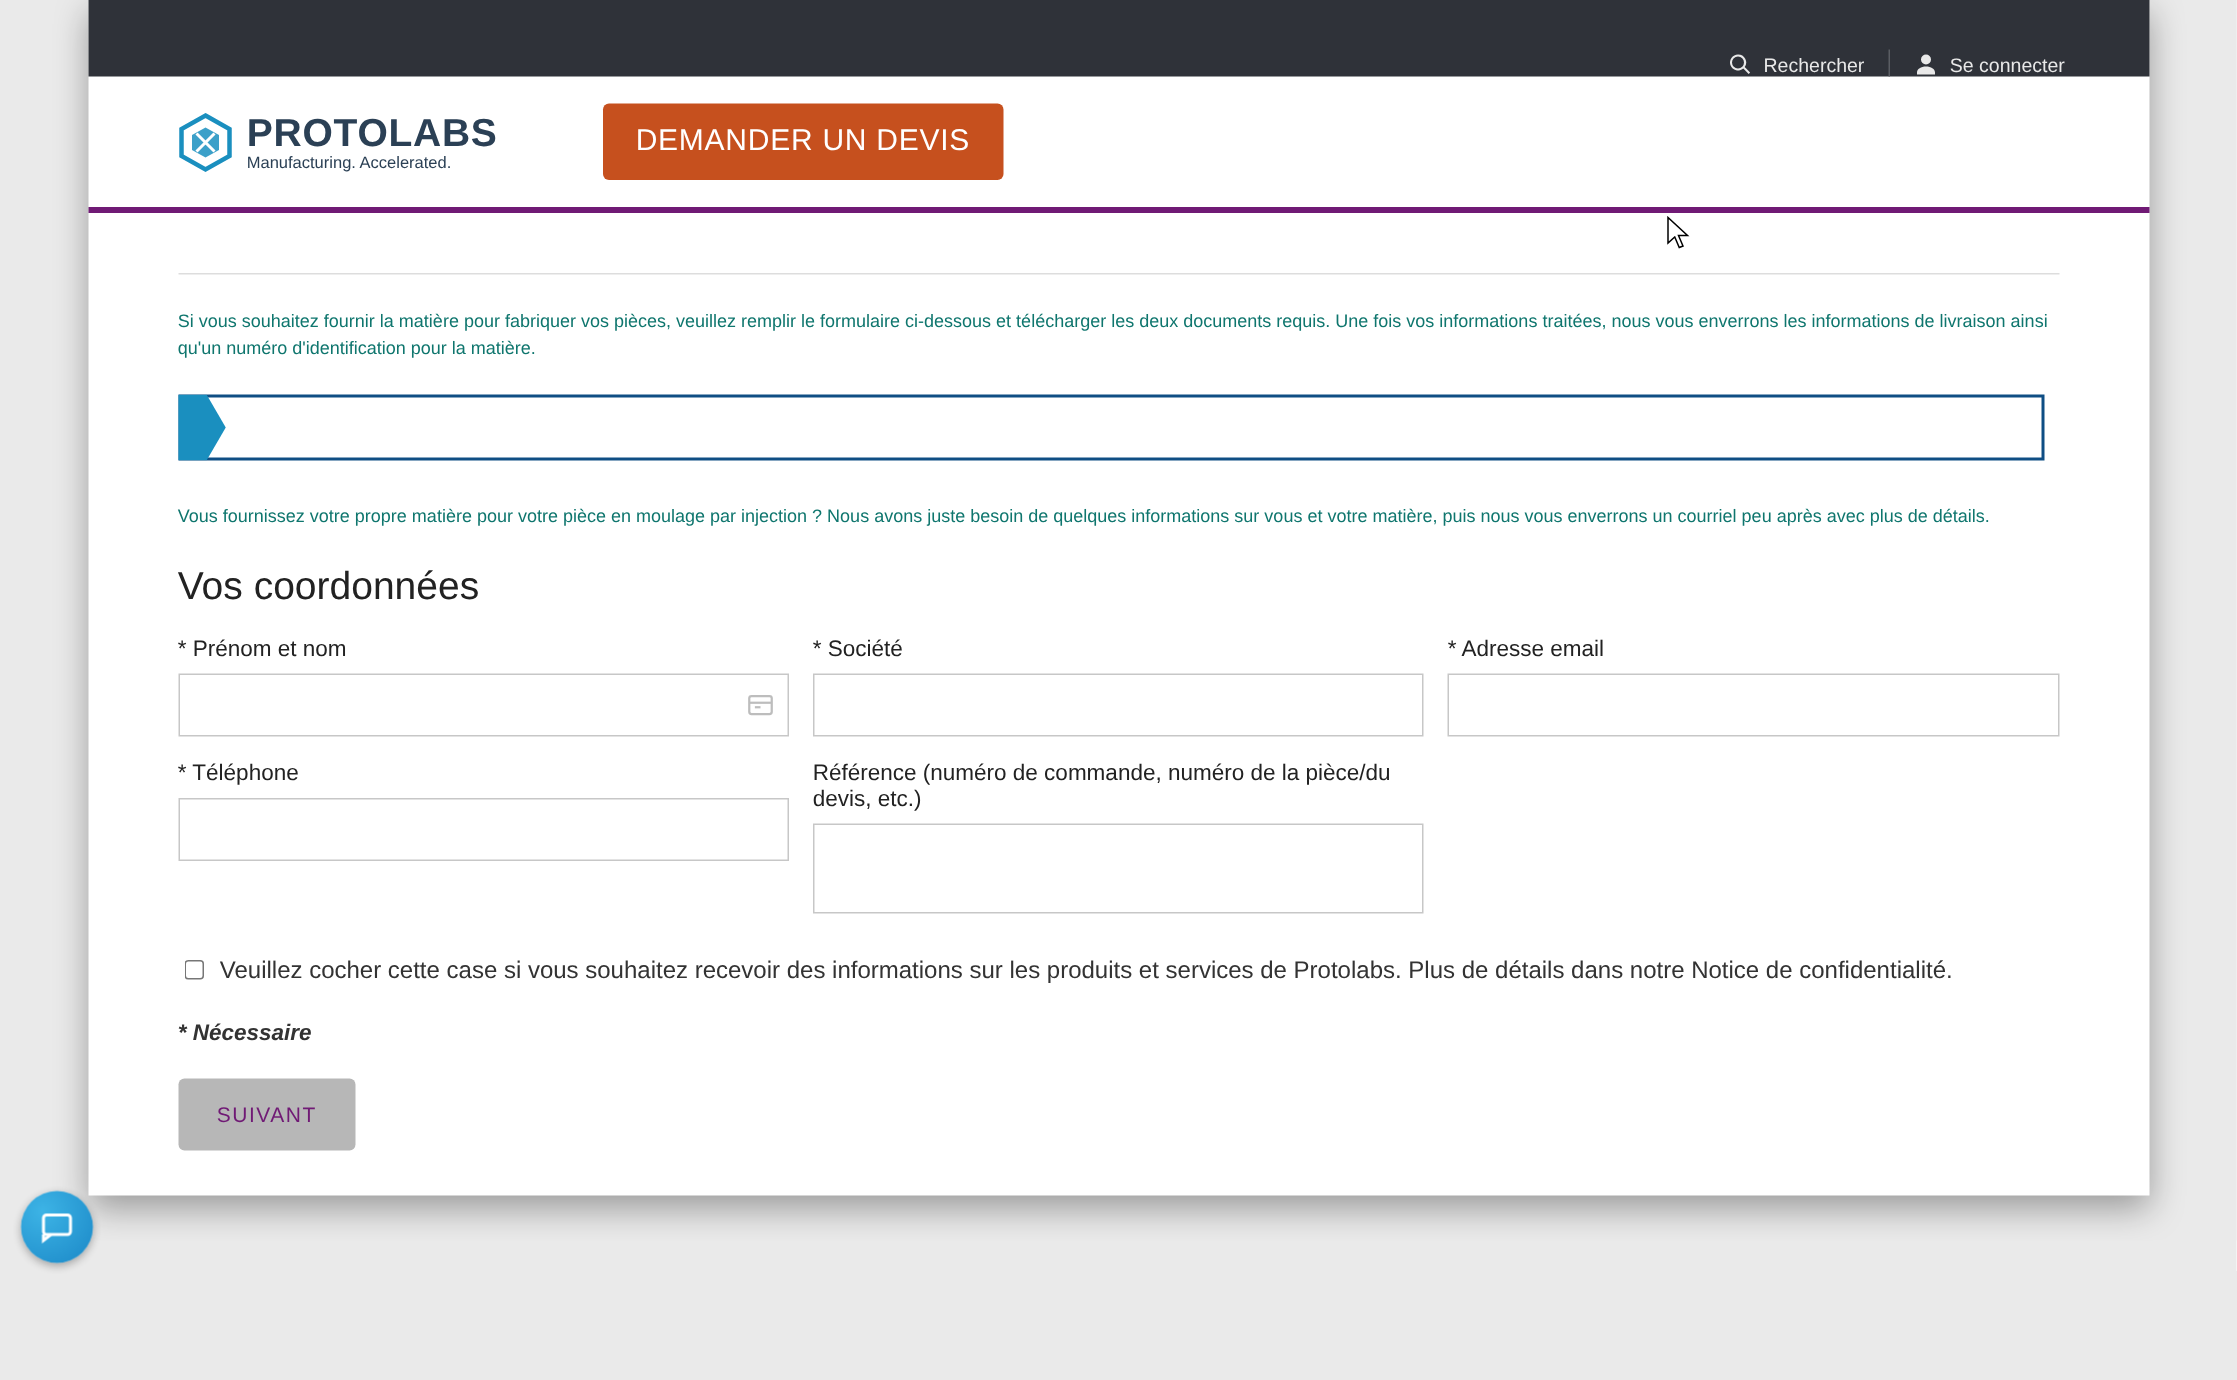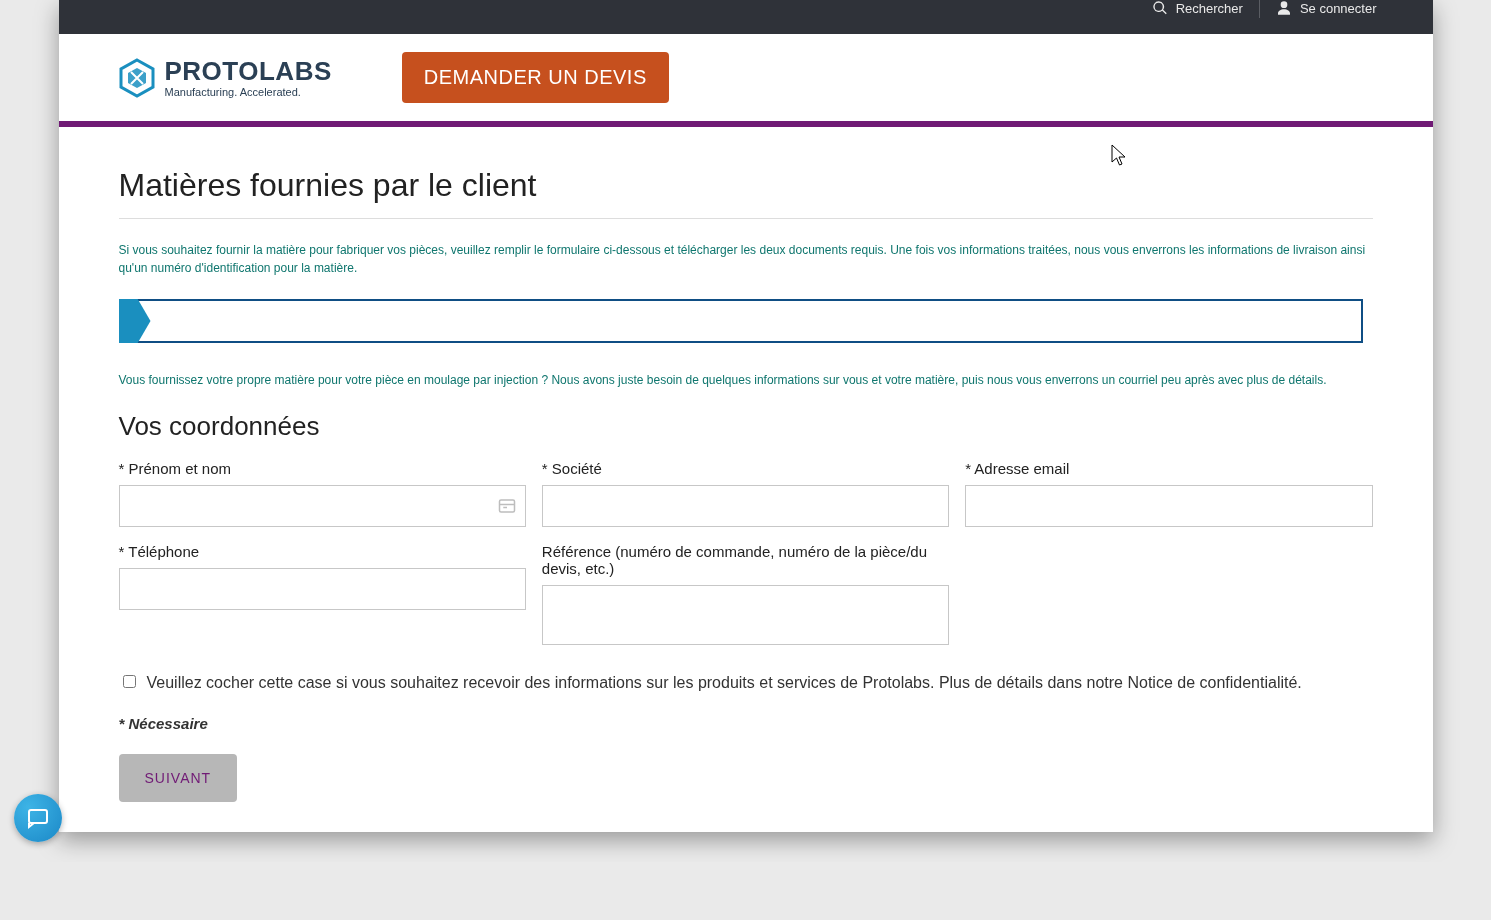--- a/index.html
+++ b/index.html
@@ -22,24 +22,24 @@
     width: 1374px;
     margin: 0 auto 30px auto;
     background: #fff;
     box-shadow: 0 8px 22px rgba(0,0,0,0.35);
     position: relative;
   }
 
   
   .util-bar {
     background: var(--dark-bar);
-    height: 34px;
+    height: 51px;
     display: flex;
     justify-content: flex-end;
-    align-items: flex-start;
+    align-items: flex-end;
     padding: 0 40px;
     color: #e9e9e9;
     font-size: 13px;
   }
   .util-item {
     display: flex;
     align-items: center;
     gap: 8px;
     padding: 0 16px;
     cursor: pointer;
@@ -48,21 +48,21 @@
     width: 1px; height: 18px;
     background: #5a5d63;
   }
   .util-item svg { width: 16px; height: 16px; fill: #e9e9e9; }
 
   
   .nav-bar {
     display: flex;
     align-items: center;
     padding: 18px 64px 18px 60px;
-    border-bottom: 6px solid #701a75;
+    border-bottom: 4px solid #701a75;
     gap: 40px;
   }
   .logo {
     display: flex;
     align-items: center;
     gap: 10px;
   }
   .logo-text {
     display: flex; flex-direction: column;
   }
@@ -288,21 +288,20 @@
       </svg>
       <div class="logo-text">
         <span class="logo-word">PROTOLABS</span>
         <span class="logo-tagline">Manufacturing. Accelerated.</span>
       </div>
     </div>
     <button class="cta-btn">DEMANDER UN DEVIS</button>
   </div>
 
   <div class="content">
-    <h1>Matières fournies par le client</h1>
     <div class="hr"></div>
     <p class="intro">Si vous souhaitez fournir la matière pour fabriquer vos pièces, veuillez remplir le formulaire ci-dessous et télécharger les deux documents requis. Une fois vos informations traitées, nous vous enverrons les informations de livraison ainsi qu'un numéro d'identification pour la matière.</p>
 
     <div class="progress-wrap">
       <div class="progress-bar">
         <div class="progress-tail"></div>
       </div>
     </div>
 
     <p class="sub">Vous fournissez votre propre matière pour votre pièce en moulage par injection ? Nous avons juste besoin de quelques informations sur vous et votre matière, puis nous vous enverrons un courriel peu après avec plus de détails.</p>

